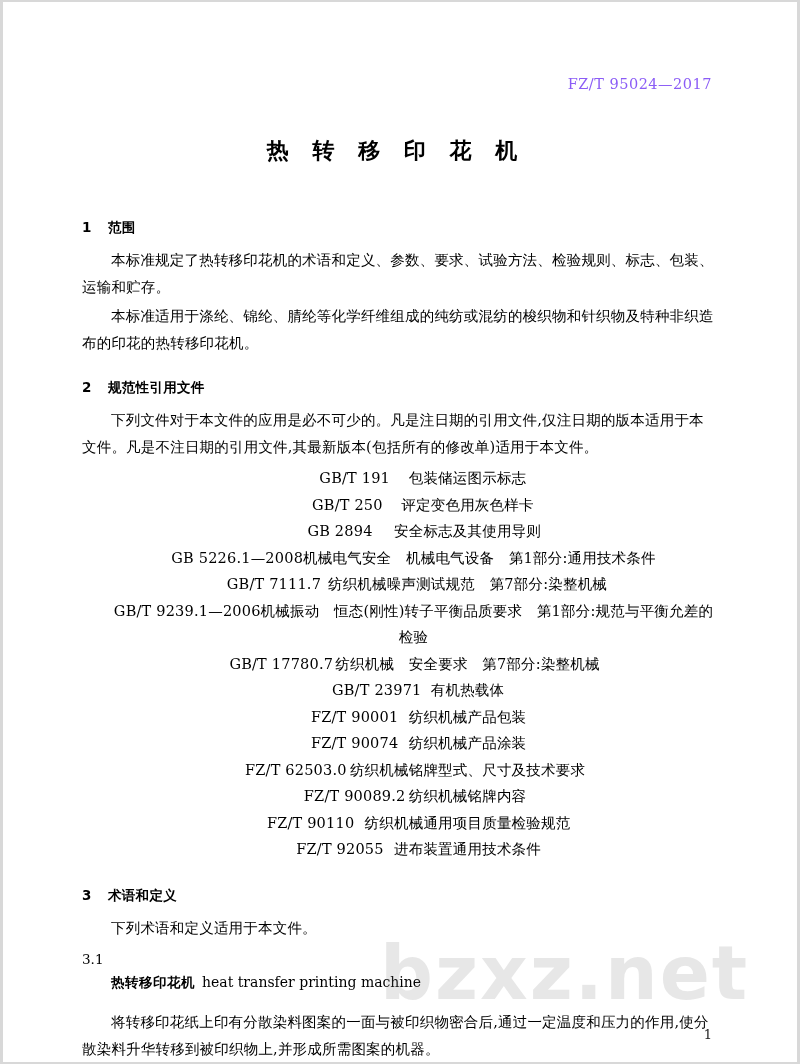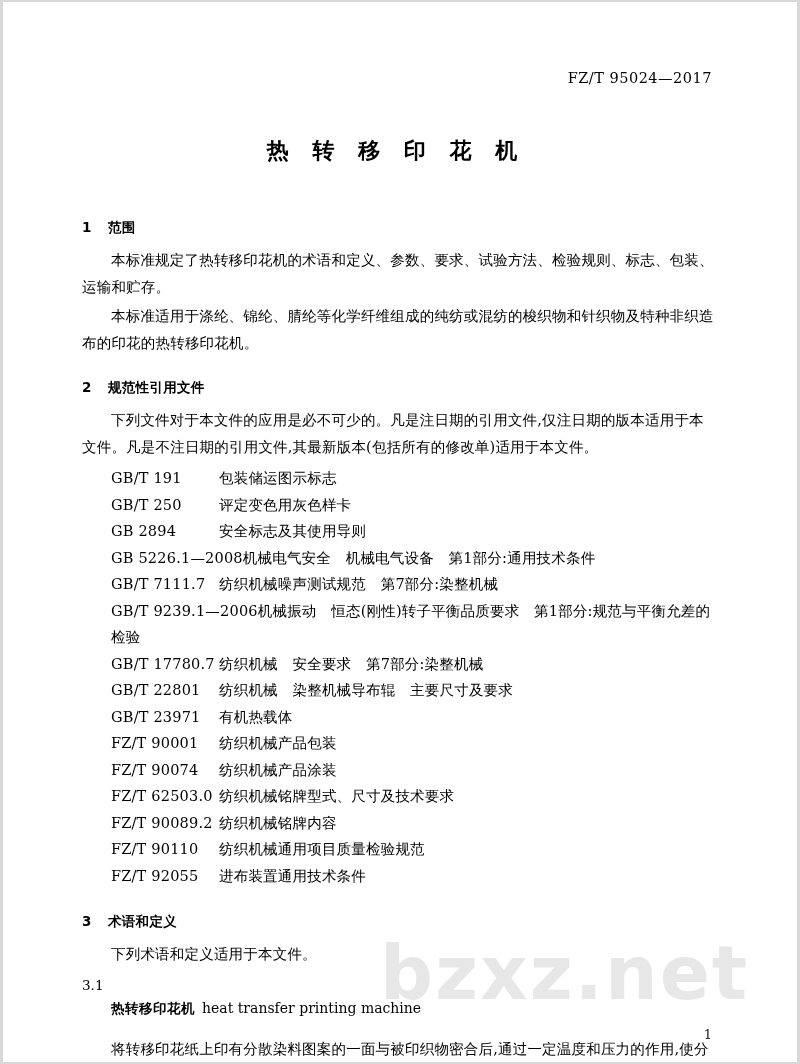--- a/index.html
+++ b/index.html
@@ -17,26 +17,26 @@
   }
   .page {
     position: relative;
     width: 800px;
     height: 1064px;
     box-sizing: border-box;
     padding: 0;
   }
   .header-code {
     position: absolute;
-    top: 70px;
+    top: 76px;
     right: 88px;
     font-family: "DejaVu Serif", "Liberation Serif", serif;
     font-size: 14.5px;
     letter-spacing: 0.5px;
-    color: #000000;
+    color: #8b5cf6;
   }
   .doc-title {
     position: absolute;
     top: 136px;
     left: 0;
     width: 792px;
     text-align: center;
     font-family: "DejaVu Sans", "Liberation Sans", sans-serif;
     font-weight: bold;
     font-size: 22px;
@@ -65,20 +65,21 @@
     font-size: 14.5px;
     line-height: 27px;
     text-indent: 29px;
     margin: 0 0 2px 0;
     letter-spacing: 0.2px;
   }
   .ref-list {
     margin: 4px 0 12px 0;
     padding: 0;
     list-style: none;
+    text-align: center;
   }
   .ref-list li {
     font-size: 14.5px;
     line-height: 26.5px;
     padding-left: 29px;
     letter-spacing: 0.2px;
   }
   .ref-list li .rcode {
     display: inline-block;
     min-width: 108px;
@@ -176,21 +177,20 @@
     <p class="para">下列文件对于本文件的应用是必不可少的。凡是注日期的引用文件,仅注日期的版本适用于本文件。凡是不注日期的引用文件,其最新版本(包括所有的修改单)适用于本文件。</p>
 
     <ul class="ref-list">
       <li><span class="rcode">GB/T 191</span><span>包装储运图示标志</span></li>
       <li><span class="rcode">GB/T 250</span><span>评定变色用灰色样卡</span></li>
       <li><span class="rcode">GB 2894</span><span>安全标志及其使用导则</span></li>
       <li><span class="rcode">GB 5226.1—2008</span><span>机械电气安全　机械电气设备　第1部分:通用技术条件</span></li>
       <li><span class="rcode">GB/T 7111.7</span><span>纺织机械噪声测试规范　第7部分:染整机械</span></li>
       <li><span class="rcode">GB/T 9239.1—2006</span><span>机械振动　恒态(刚性)转子平衡品质要求　第1部分:规范与平衡允差的检验</span></li>
       <li><span class="rcode">GB/T 17780.7</span><span>纺织机械　安全要求　第7部分:染整机械</span></li>
-      <li><span class="rcode">GB/T 22801</span><span>纺织机械　染整机械导布辊　主要尺寸及要求</span></li>
       <li><span class="rcode">GB/T 23971</span><span>有机热载体</span></li>
       <li><span class="rcode">FZ/T 90001</span><span>纺织机械产品包装</span></li>
       <li><span class="rcode">FZ/T 90074</span><span>纺织机械产品涂装</span></li>
       <li><span class="rcode">FZ/T 62503.0</span><span>纺织机械铭牌型式、尺寸及技术要求</span></li>
       <li><span class="rcode">FZ/T 90089.2</span><span>纺织机械铭牌内容</span></li>
       <li><span class="rcode">FZ/T 90110</span><span>纺织机械通用项目质量检验规范</span></li>
       <li><span class="rcode">FZ/T 92055</span><span>进布装置通用技术条件</span></li>
     </ul>
 
     <div class="sec-head" style="margin-top:24px;">

